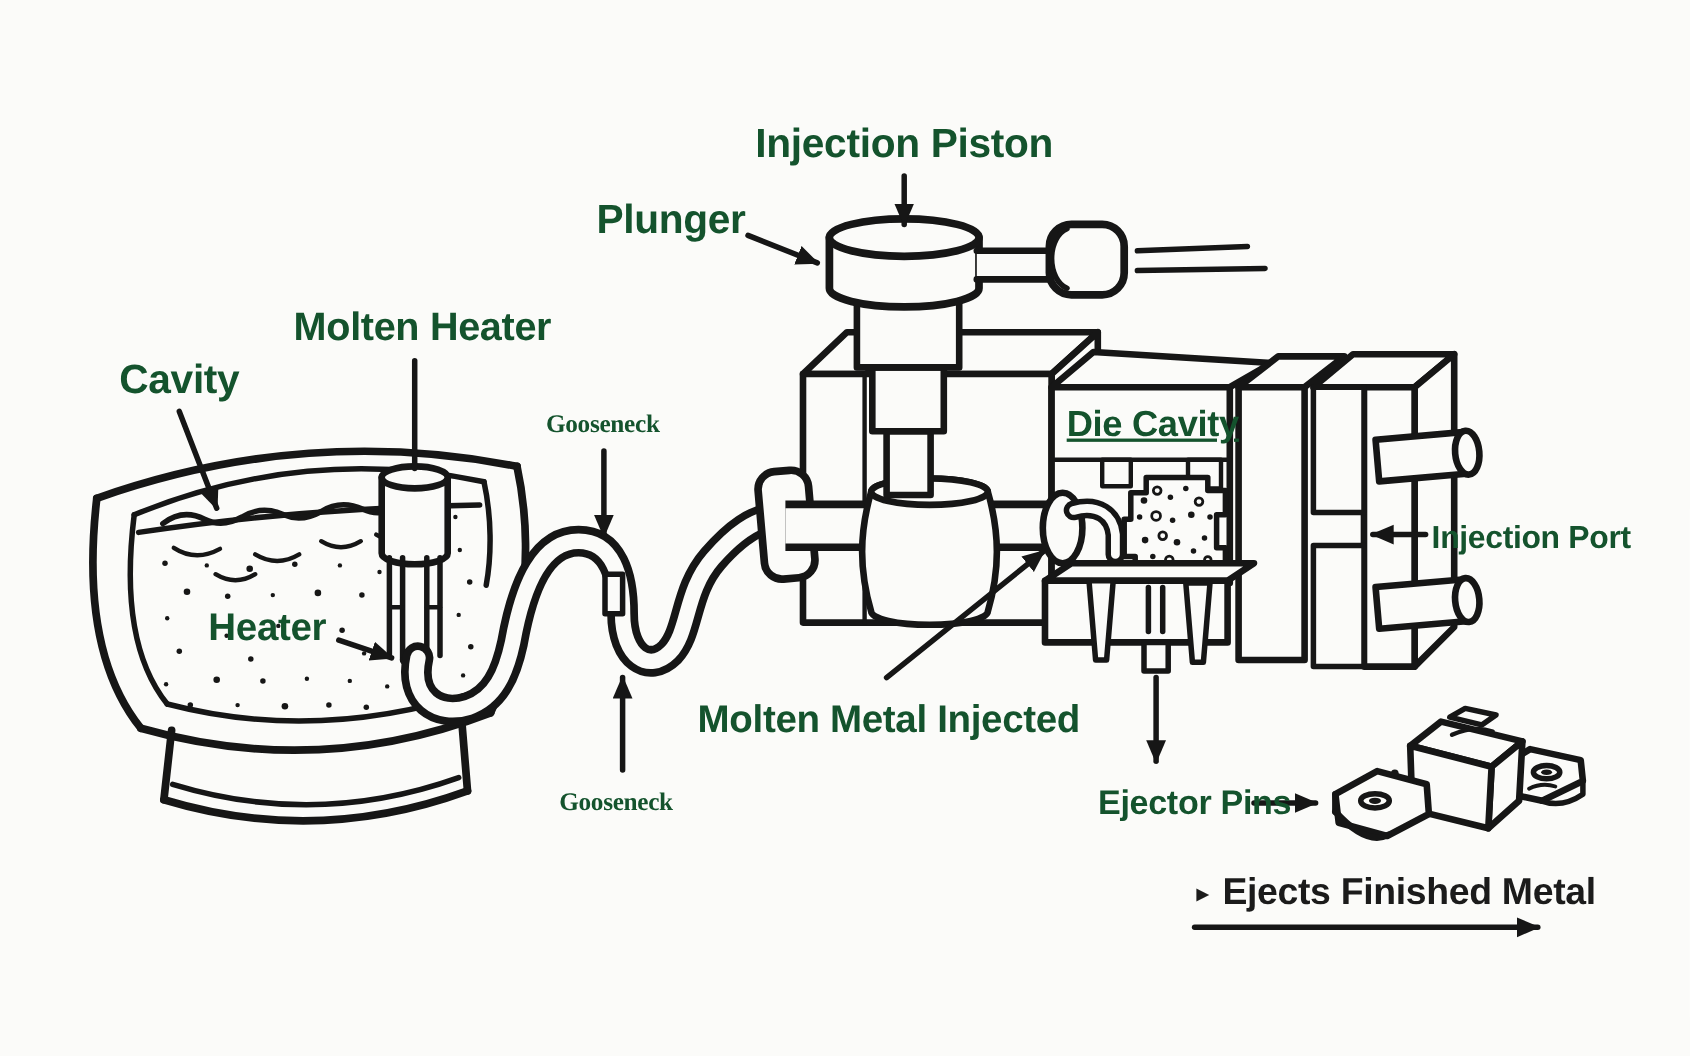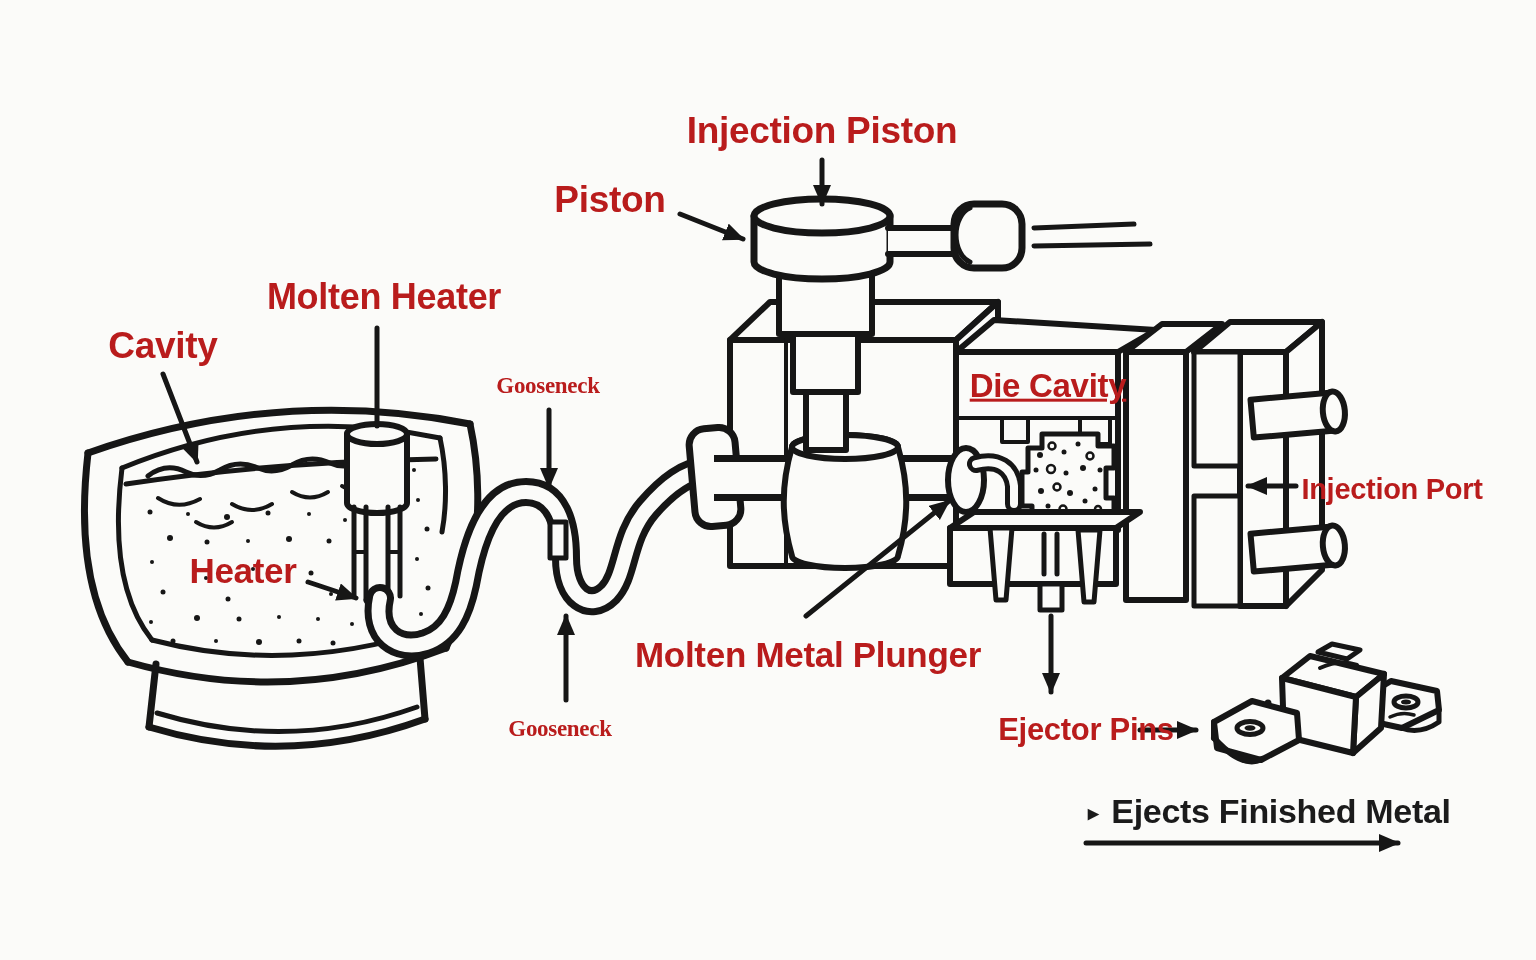--- a/index.html
+++ b/index.html
@@ -4,21 +4,21 @@
 <style>
   html,body{margin:0;padding:0;}
   .stage{
     position:relative;width:1536px;height:960px;
     background:#fbfbf9;overflow:hidden;
     font-family:"Liberation Sans",sans-serif;
   }
   .stage svg{position:absolute;left:0;top:0;}
   .lbl{
     position:absolute;transform:translate(-50%,-50%);
-    font-weight:600;color:#b91c1c;white-space:nowrap;
+    font-weight:600;color:#14532d;white-space:nowrap;
     letter-spacing:-0.3px;line-height:1.05;
   }
   .s37{font-size:37px;} .s36{font-size:36px;} .s35{font-size:35px;text-align:right;}
   .s34{font-size:23px;font-family:Liberation Serif, serif;} .s33{font-size:33px;text-decoration:underline;} .s31{font-size:31px;margin-left:40px;}
   .s29{font-size:29px;}
   .ejects-row{
     position:absolute;left:1088px;top:792px;display:flex;
     align-items:center;gap:13px;font-weight:600;color:#1b1b1b;
     font-size:34px;white-space:nowrap;letter-spacing:-0.3px;
   }
@@ -256,24 +256,24 @@
     </g>
   </g>
 </svg>
 
 <div class="lbl s37" style="left:163px;top:346px">Cavity</div>
 <div class="lbl s36" style="left:384px;top:297px">Molten Heater</div>
 <div class="lbl s34" style="left:548px;top:386px">Gooseneck</div>
 <div class="lbl s35" style="left:243px;top:571px">Heater</div>
 <div class="lbl s34" style="left:560px;top:729px">Gooseneck</div>
 <div class="lbl s37" style="left:822px;top:131px">Injection Piston</div>
-<div class="lbl s37" style="left:610px;top:200px">Piston</div>
+<div class="lbl s37" style="left:610px;top:200px">Plunger</div>
 <div class="lbl s33" style="left:1048px;top:386px">Die Cavity</div>
 <div class="lbl s29" style="left:1392px;top:489px">Injection Port</div>
-<div class="lbl s35" style="left:808px;top:655px">Molten Metal Plunger</div>
+<div class="lbl s35" style="left:808px;top:655px">Molten Metal Injected</div>
 <div class="lbl s31" style="left:1046px;top:730px">Ejector Pins</div>
 
 <div class="ejects-row">
   <span class="bullet">▸</span>
   <span>Ejects Finished Metal</span>
 </div>
 
 </div>
 
 </body></html>

